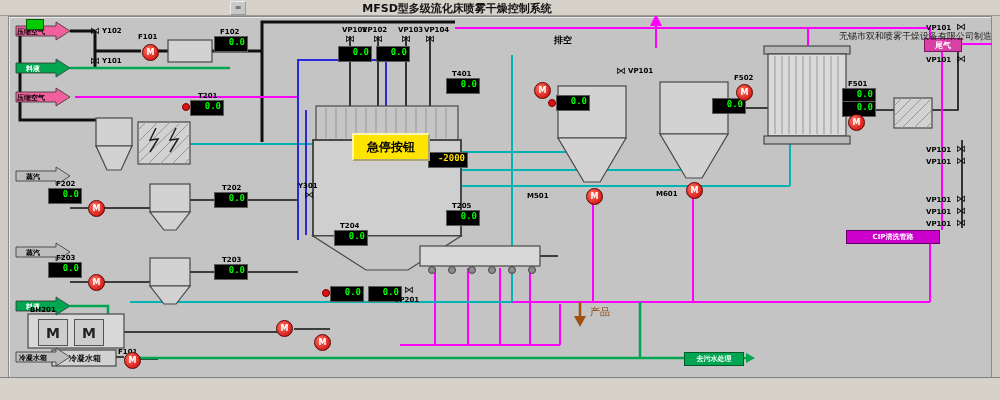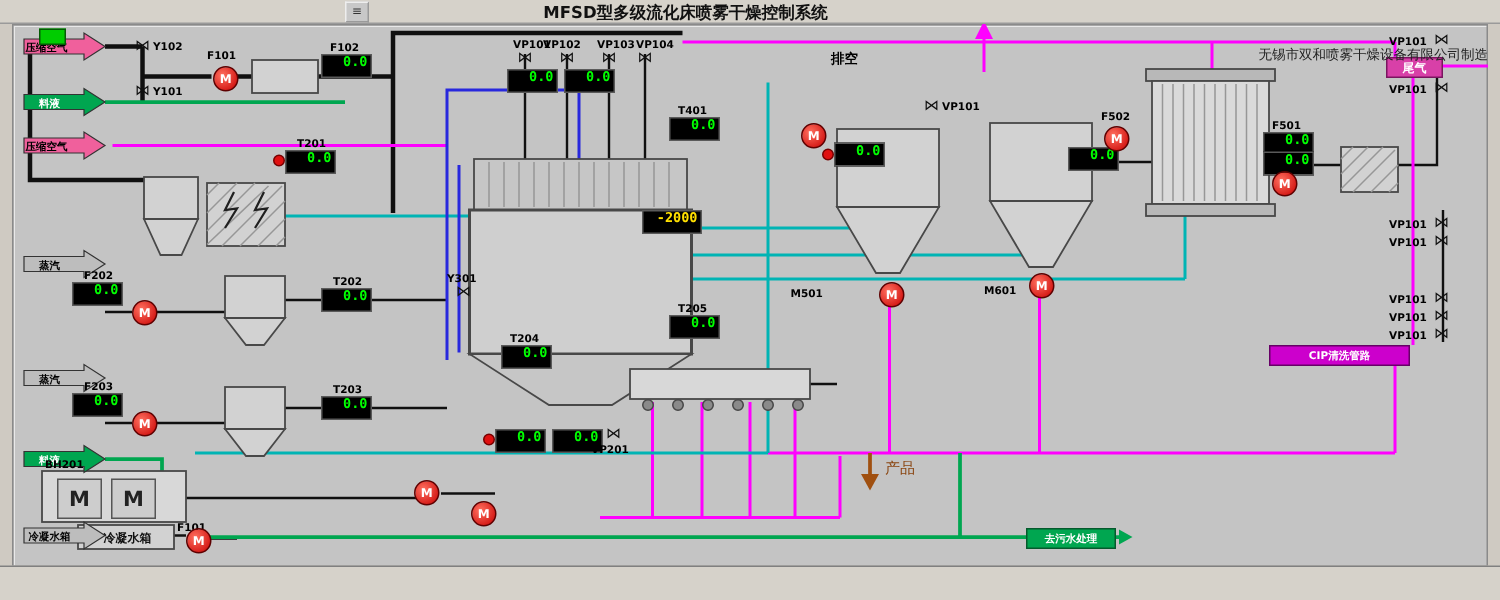--- a/index.html
+++ b/index.html
@@ -15,21 +15,21 @@
             border:1px outset #eee;font-size:8px;line-height:11px;text-align:center;color:#333;}
   
   .frame{position:absolute;left:8px;top:16px;width:982px;height:360px;background:#c4c4c4;
          border:1px solid #8a8a8a;box-shadow:inset 1px 1px 0 #e9e9e9;z-index:1;}
   svg.pipes{position:absolute;left:0;top:0;z-index:2;pointer-events:none;}
   
   .t{position:absolute;font-size:7px;font-weight:bold;color:#000;white-space:nowrap;z-index:5;line-height:8px;}
   .v{position:absolute;width:34px;height:16px;background:#000;border:1px solid #5a5a5a;color:#00ff00;
      font-family:"DejaVu Sans Mono",monospace;font-size:9px;font-weight:bold;text-align:right;
      line-height:10px;padding-right:2px;box-sizing:border-box;z-index:5;}
-  .v.yel{color:#ffe000;width:40px;}
+  .v.yel{color:#ffe000;width:40px;margin-top:12px;}
   .p{position:absolute;width:15px;height:15px;border-radius:50%;
      background:radial-gradient(circle at 35% 35%,#ff7060,#c80000);border:1px solid #5e0000;
      color:#fff;font-size:8px;font-weight:bold;display:flex;align-items:center;justify-content:center;z-index:6;}
   .vg{position:absolute;font-size:10px;color:#101010;line-height:10px;z-index:6;}
   .dot{position:absolute;width:6px;height:6px;border-radius:50%;background:#e01010;border:1px solid #700;z-index:6;}
   .sl{position:absolute;white-space:nowrap;z-index:5;}  
   .bar{position:absolute;color:#fff;font-size:7px;font-weight:bold;display:flex;align-items:center;
        justify-content:center;z-index:6;white-space:nowrap;}
   .estop{position:absolute;left:352px;top:133px;width:74px;height:24px;background:#ffe400;
          border:2px outset #fff6b0;color:#000;font-size:12px;font-weight:bold;display:flex;
@@ -229,20 +229,21 @@
   <span class="t" style="left:362px;top:26px">VP102</span>
   <span class="t" style="left:398px;top:26px">VP103</span>
   <span class="t" style="left:424px;top:26px">VP104</span>
   <span class="vg" style="left:345px;top:34px">⋈</span>
   <span class="vg" style="left:373px;top:34px">⋈</span>
   <span class="vg" style="left:401px;top:34px">⋈</span>
   <span class="vg" style="left:425px;top:34px">⋈</span>
   <div class="v" style="left:338px;top:46px">0.0</div>
   <div class="v" style="left:376px;top:46px">0.0</div>
 
+  <div class="estop">急停按钮</div>
   <span class="t" style="left:452px;top:70px">T401</span>
   <div class="v" style="left:446px;top:78px">0.0</div>
   <div class="v yel" style="left:428px;top:140px">-2000</div>
   <span class="t" style="left:340px;top:222px">T204</span>
   <div class="v" style="left:334px;top:230px">0.0</div>
   <span class="t" style="left:452px;top:202px">T205</span>
   <div class="v" style="left:446px;top:210px">0.0</div>
   <span class="t" style="left:298px;top:182px">Y301</span>
   <span class="vg" style="left:304px;top:190px">⋈</span>
   <div class="dot" style="left:322px;top:289px"></div>

